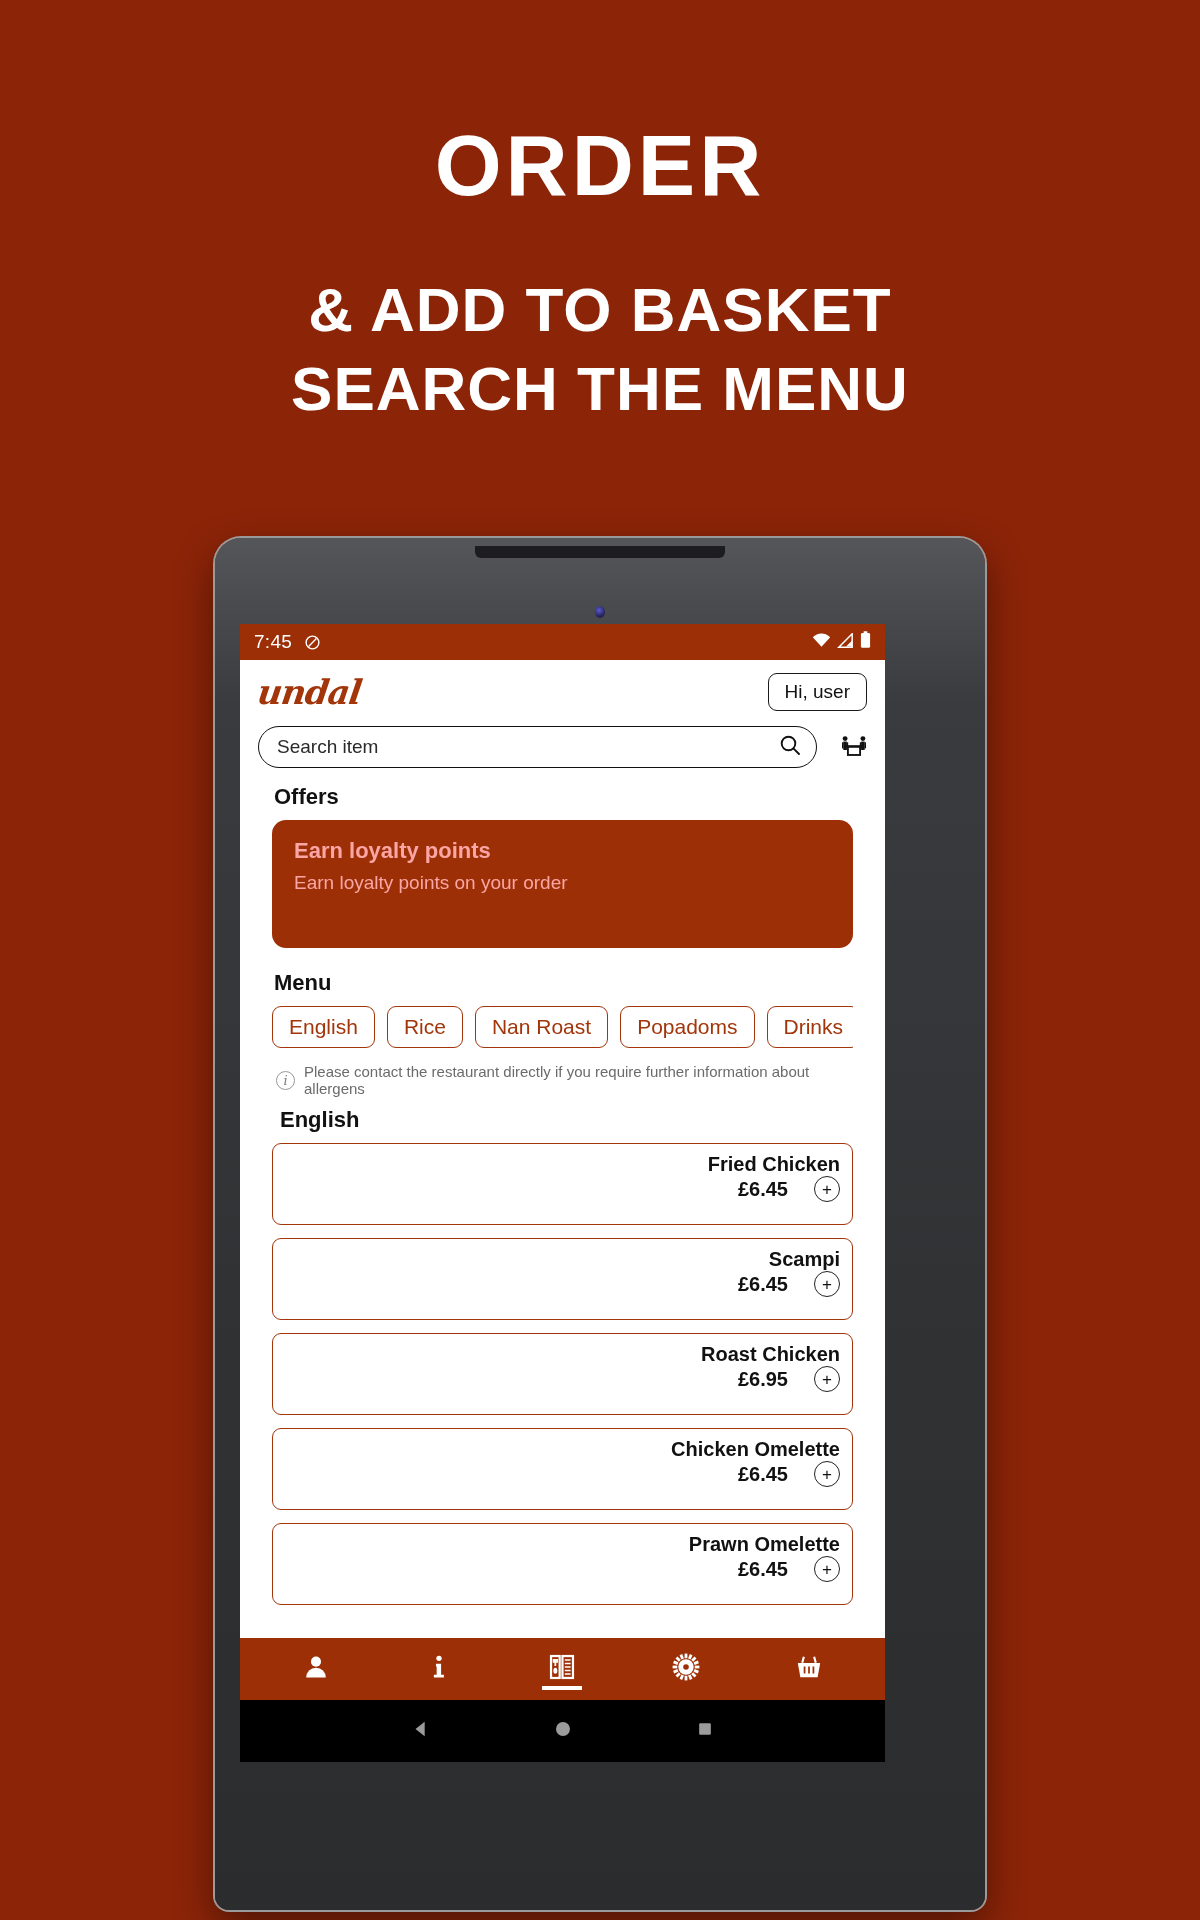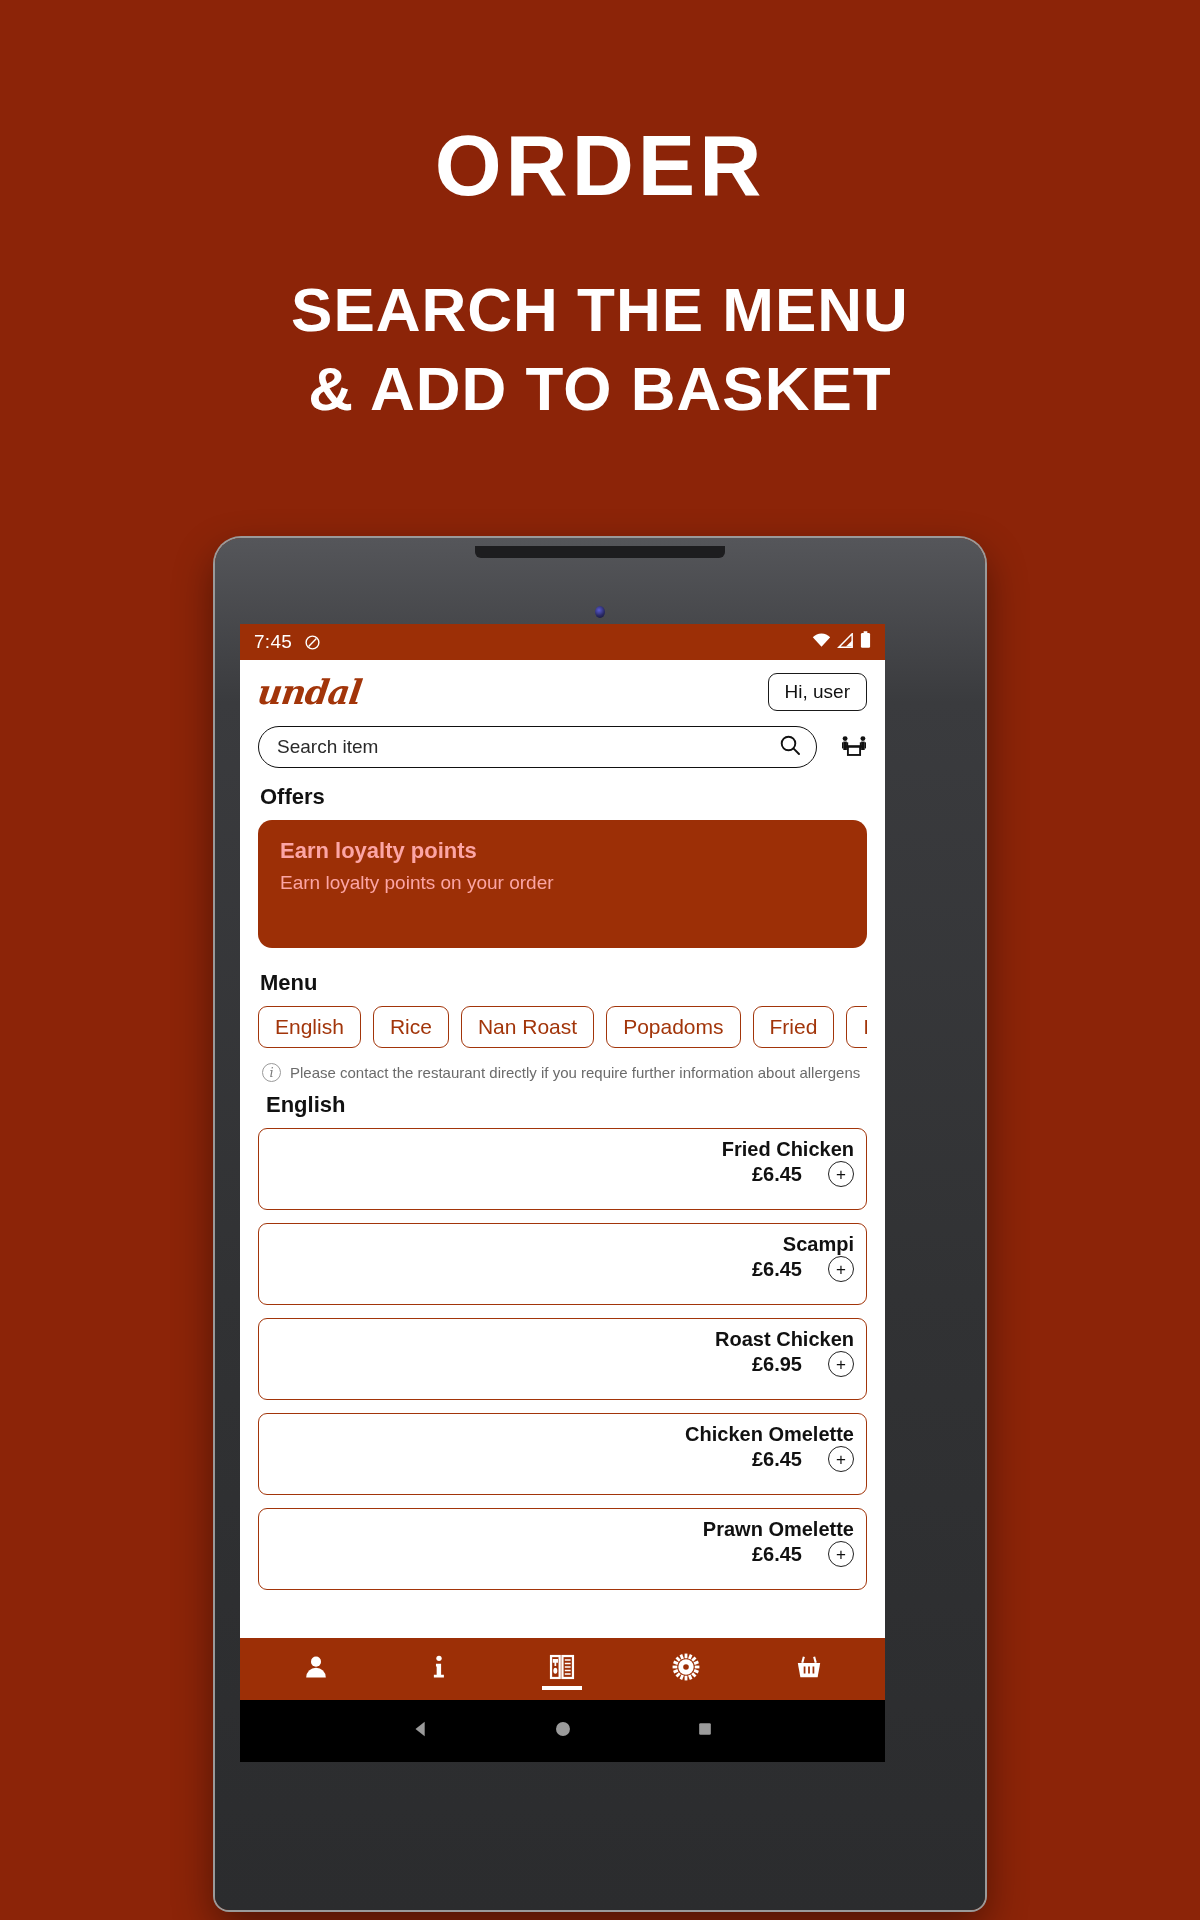--- a/index.html
+++ b/index.html
@@ -146,21 +146,21 @@
     flex: 1;
     font-size: 19px;
     color: #2a2a2a;
   }
   .table-icon { width: 30px; height: 30px; flex: 0 0 auto; }
 
   
   .app-body {
     flex: 1 1 auto;
     overflow: hidden;
-    padding: 0 18px;
+    padding: 0 32px;
     background: #fff;
   }
   .section-title {
     font-size: 22px;
     font-weight: 700;
     color: #111;
     margin: 16px 0 10px 2px;
   }
   .offer-card {
     background: #9C2F06;
@@ -289,22 +289,22 @@
     justify-content: space-around;
     padding: 0 110px;
   }
 </style>
 </head>
 <body>
 
 <div class="promo">
   <div class="promo-title">ORDER</div>
   <div class="promo-sub">
+    <div>&amp; ADD TO BASKET</div>
     <div>SEARCH THE MENU</div>
-    <div>&amp; ADD TO BASKET</div>
   </div>
 </div>
 
 <div class="device-wrap">
   <div class="device">
     <div class="speaker-slot"></div>
     <div class="front-cam"></div>
 
     <div class="screen">
 
@@ -377,21 +377,21 @@
           <div class="offer-sub">Earn loyalty points on your order</div>
         </div>
 
         <div class="section-title menu-title">Menu</div>
 
         <div class="chips">
           <div class="chip">English</div>
           <div class="chip">Rice</div>
           <div class="chip">Nan Roast</div>
           <div class="chip">Popadoms</div>
-          <div class="chip">Fried</div>
+          <div class="chip">Drinks</div>
           <div class="chip">De</div>
         </div>
 
         <div class="allergen">
           <span class="info-circle">i</span>
           <span>Please contact the restaurant directly if you require further information about allergens</span>
         </div>
 
         <div class="cat-head">English</div>
 

